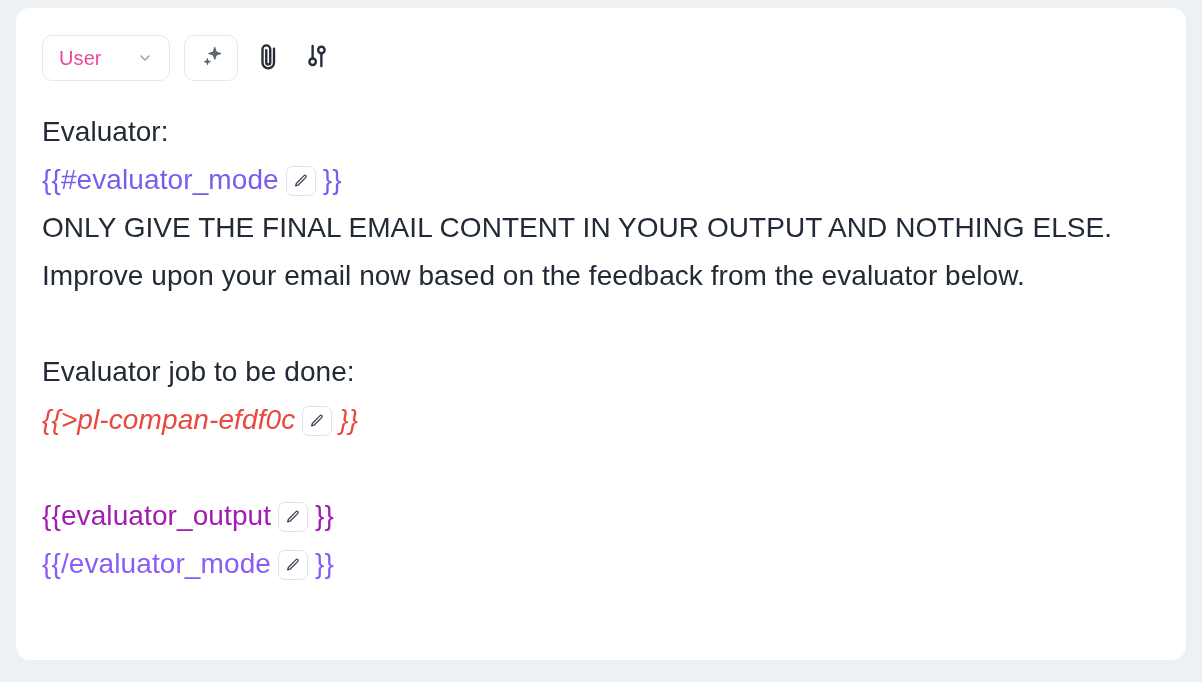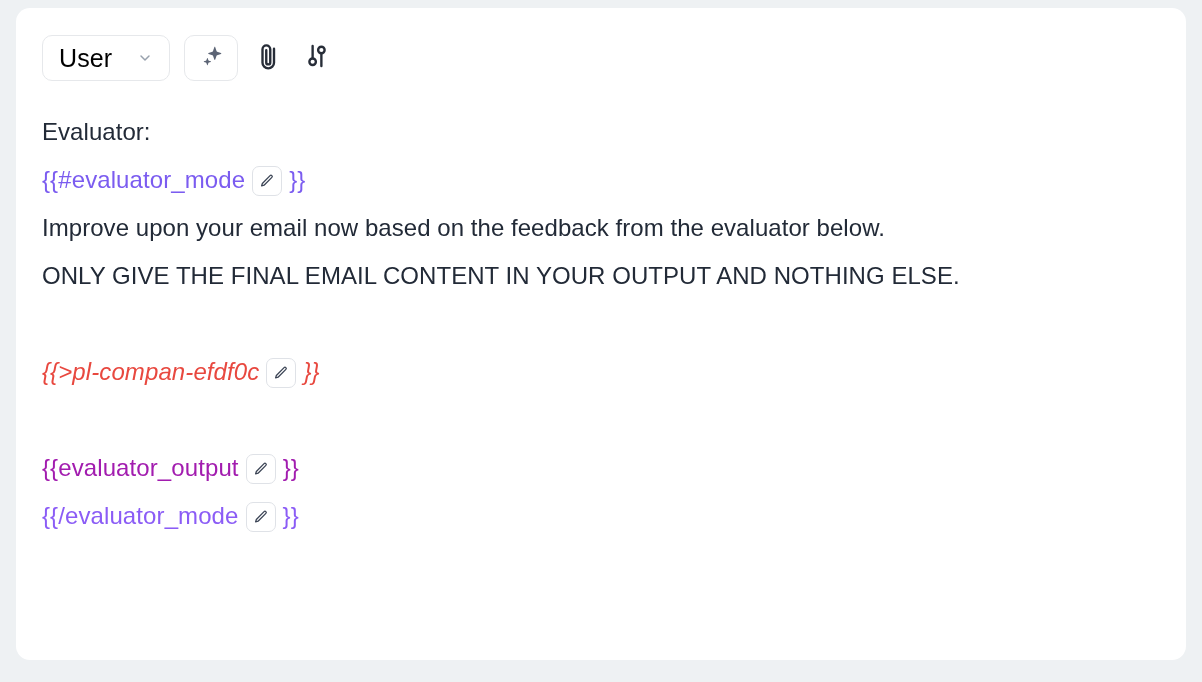--- a/index.html
+++ b/index.html
@@ -44,22 +44,22 @@
     height: 46px;
     min-width: 128px;
     padding: 0 16px;
     box-sizing: border-box;
     background: #ffffff;
     border: 1px solid #e6e8eb;
     border-radius: 10px;
     cursor: pointer;
   }
   .role-select .role-label {
-    font-size: 25px;
-    color: #000000;
+    font-size: 20px;
+    color: #ec4899;
     letter-spacing: .1px;
   }
   .chev {
     display: block;
     width: 16px;
     height: 16px;
     color: #98a1ad;
   }
 
   .icon-btn {
@@ -85,21 +85,21 @@
     background: transparent;
     border: none;
   }
 
   .sparkle { color: #5c6475; }
   .plain-ico { color: #272d38; }
 
   
   .content {
     margin-top: 26px;
-    font-size: 24px;
+    font-size: 28px;
     line-height: 48px;
     color: #222a37;
     letter-spacing: .05px;
   }
 
   .line { white-space: nowrap; }
 
   .blank-line { height: 48px; }
 
   .tag {
@@ -190,29 +190,32 @@
         <span class="edit-btn">
           <svg viewBox="0 0 24 24" fill="none" stroke="currentColor" stroke-width="1.9" stroke-linecap="round" stroke-linejoin="round">
             <path d="M16.6 3.9a1.9 1.9 0 0 1 2.7 2.7L7.6 18.3 3.9 19.4l1.1-3.7L16.6 3.9z"></path>
           </svg>
         </span>
         <span class="tag-text">}}</span>
       </span>
     </div>
 
     <div class="line">
+      <span>ONLY GIVE THE FINAL EMAIL CONTENT IN YOUR OUTPUT AND NOTHING ELSE.</span>
+    </div>
+
+    <div class="line">
       <span>Improve upon your email now based on the feedback from the evaluator below.</span>
     </div>
 
-    <div class="line">
-      <span>ONLY GIVE THE FINAL EMAIL CONTENT IN YOUR OUTPUT AND NOTHING ELSE.</span>
-    </div>
-
     <div class="blank-line"></div>
 
+    <div class="line">
+      <span>Evaluator job to be done:</span>
+    </div>
 
     <div class="line">
       <span class="tag tag-red">
         <span class="tag-text">{{&gt;pl-compan-efdf0c</span>
         <span class="edit-btn">
           <svg viewBox="0 0 24 24" fill="none" stroke="currentColor" stroke-width="1.9" stroke-linecap="round" stroke-linejoin="round">
             <path d="M16.6 3.9a1.9 1.9 0 0 1 2.7 2.7L7.6 18.3 3.9 19.4l1.1-3.7L16.6 3.9z"></path>
           </svg>
         </span>
         <span class="tag-text">}}</span>

